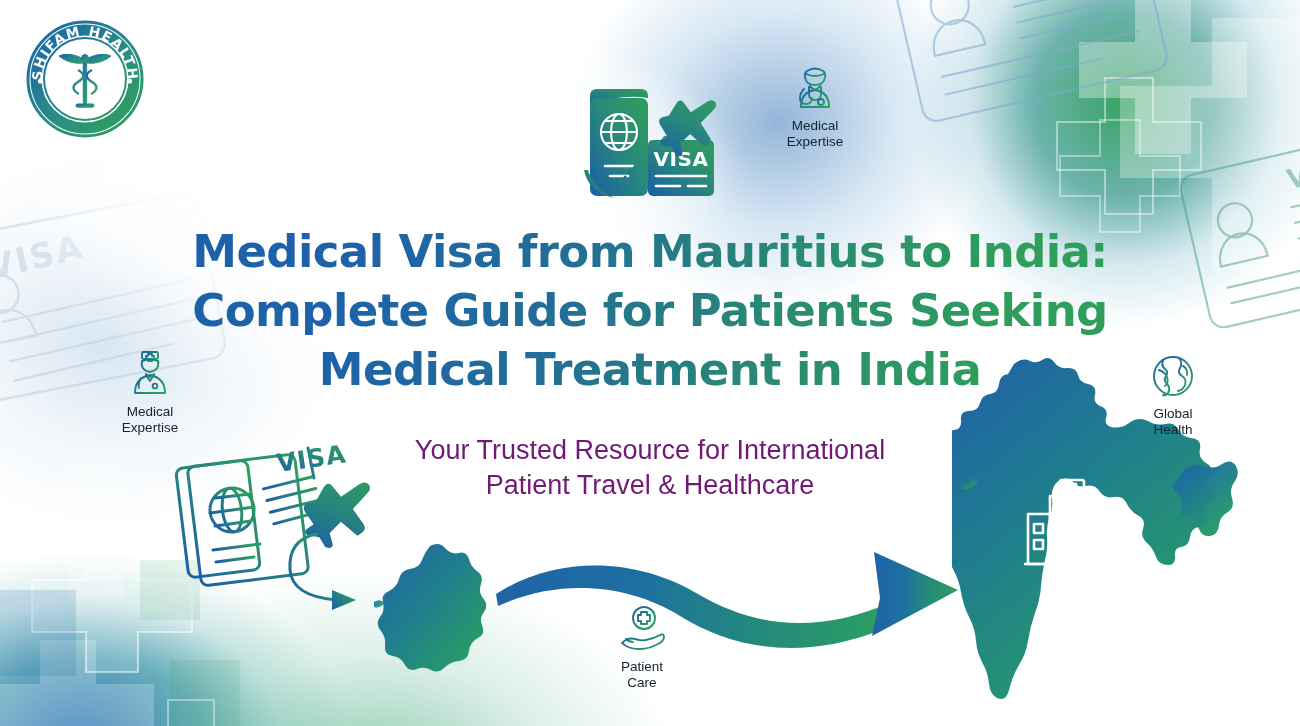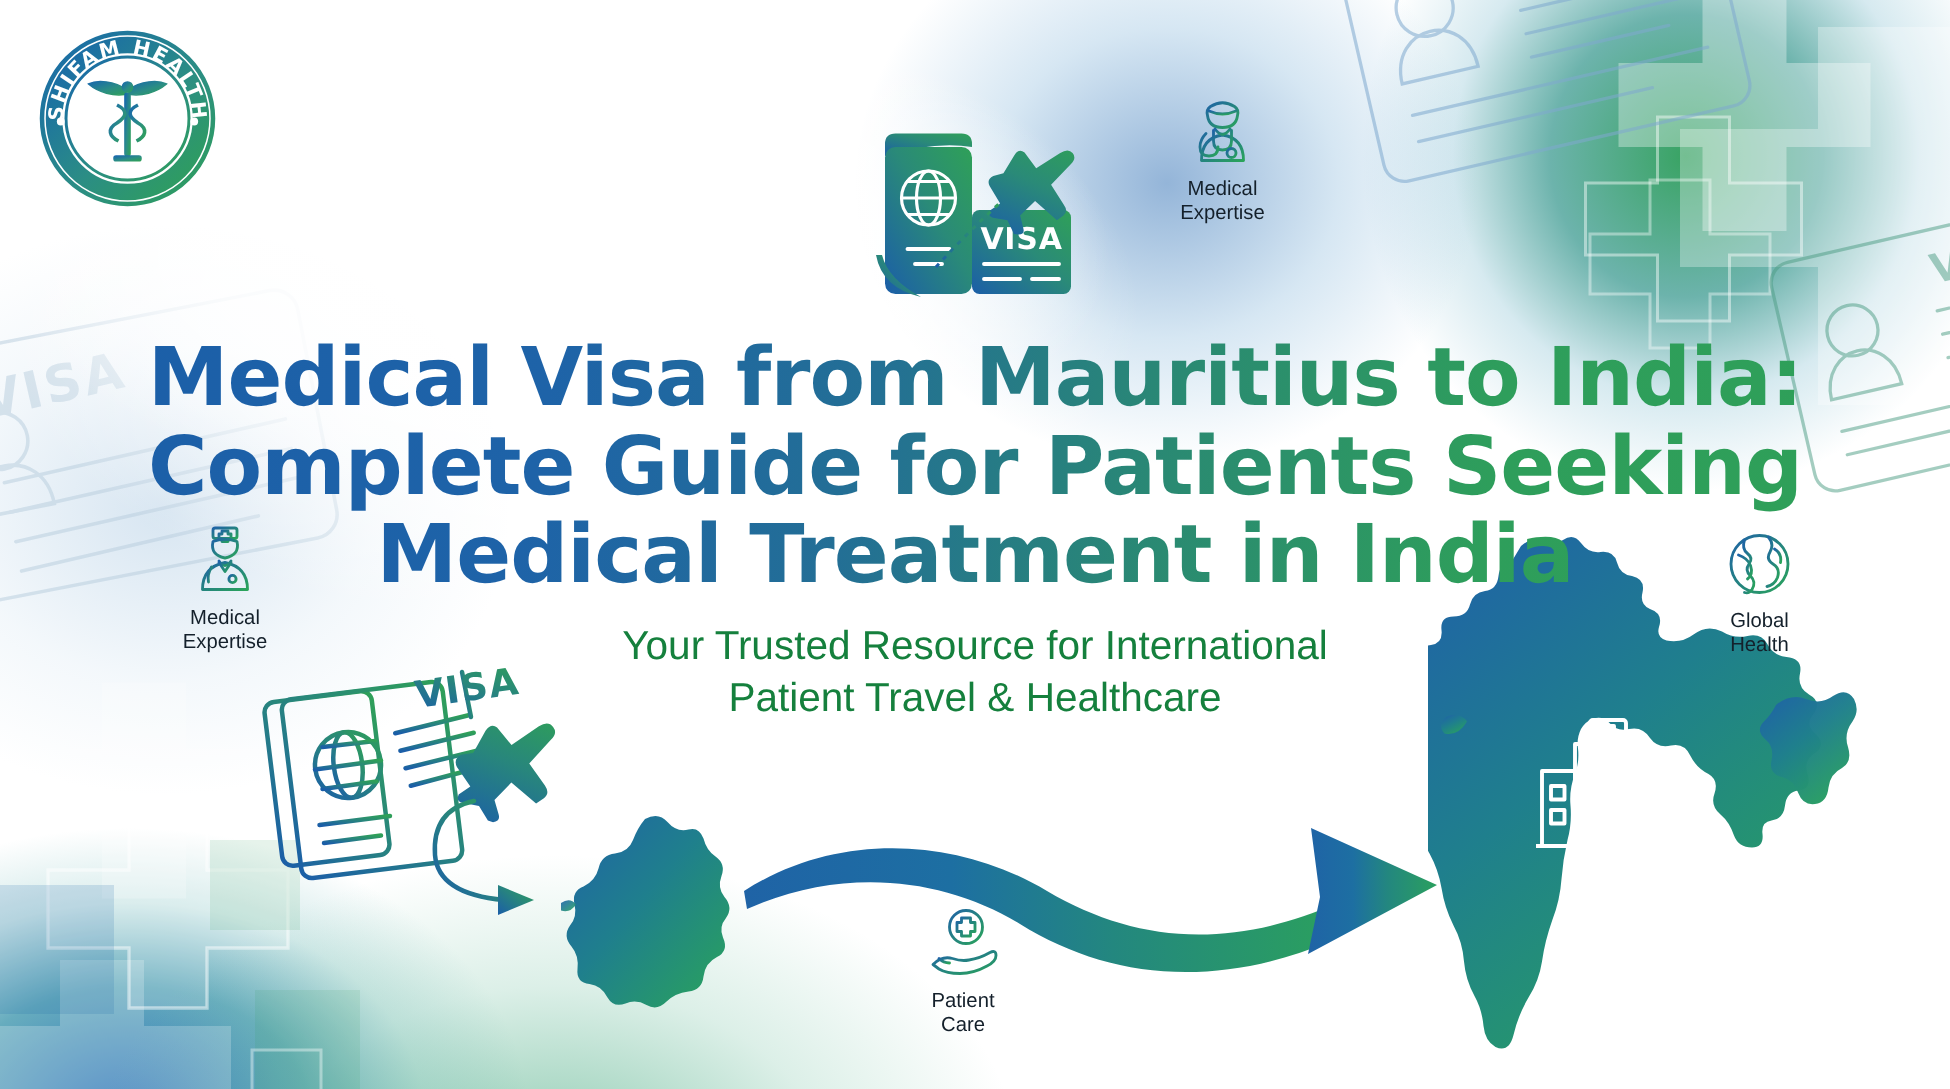--- a/index.html
+++ b/index.html
@@ -44,32 +44,32 @@
   }
 
   
   #logo { position:absolute; left:24px; top:18px; width:122px; height:122px; }
 
   
   #headline-block {
     position:absolute; left:0; top:222px; width:1300px; text-align:center;
   }
   #title {
-    font-size:54px; line-height:59px; font-weight:800; letter-spacing:-0.6px;
+    font-size:45px; line-height:59px; font-weight:800; letter-spacing:-0.6px;
     font-family:"DejaVu Sans", sans-serif;
     background:linear-gradient(100deg,#1b5ea8 0%, #1e63a8 28%, #236f95 44%, #2a8a72 60%, #2e9e5b 76%, #2fa058 100%);
     -webkit-background-clip:text; background-clip:text; color:transparent;
     -webkit-text-fill-color:transparent;
     text-shadow:none;
     white-space:pre-line;
     padding:0 32px;
   }
   #subtitle {
-    margin-top:14px;
-    font-size:27px; line-height:35px; color:#15803d; font-weight:400;
+    margin-top:34px;
+    font-size:27px; line-height:35px; color:#701a75; font-weight:400;
     font-family:"Liberation Sans", sans-serif;
     white-space:pre-line;
   }
 
   
   .feature { position:absolute; width:120px; text-align:center; }
   .feature .glyph { display:block; margin:0 auto 6px auto; }
   .feature .cap {
     font-size:13.5px; line-height:16px; color:#14202b; font-weight:400;
     white-space:pre-line; font-family:"Liberation Sans", sans-serif;text-align:center;

